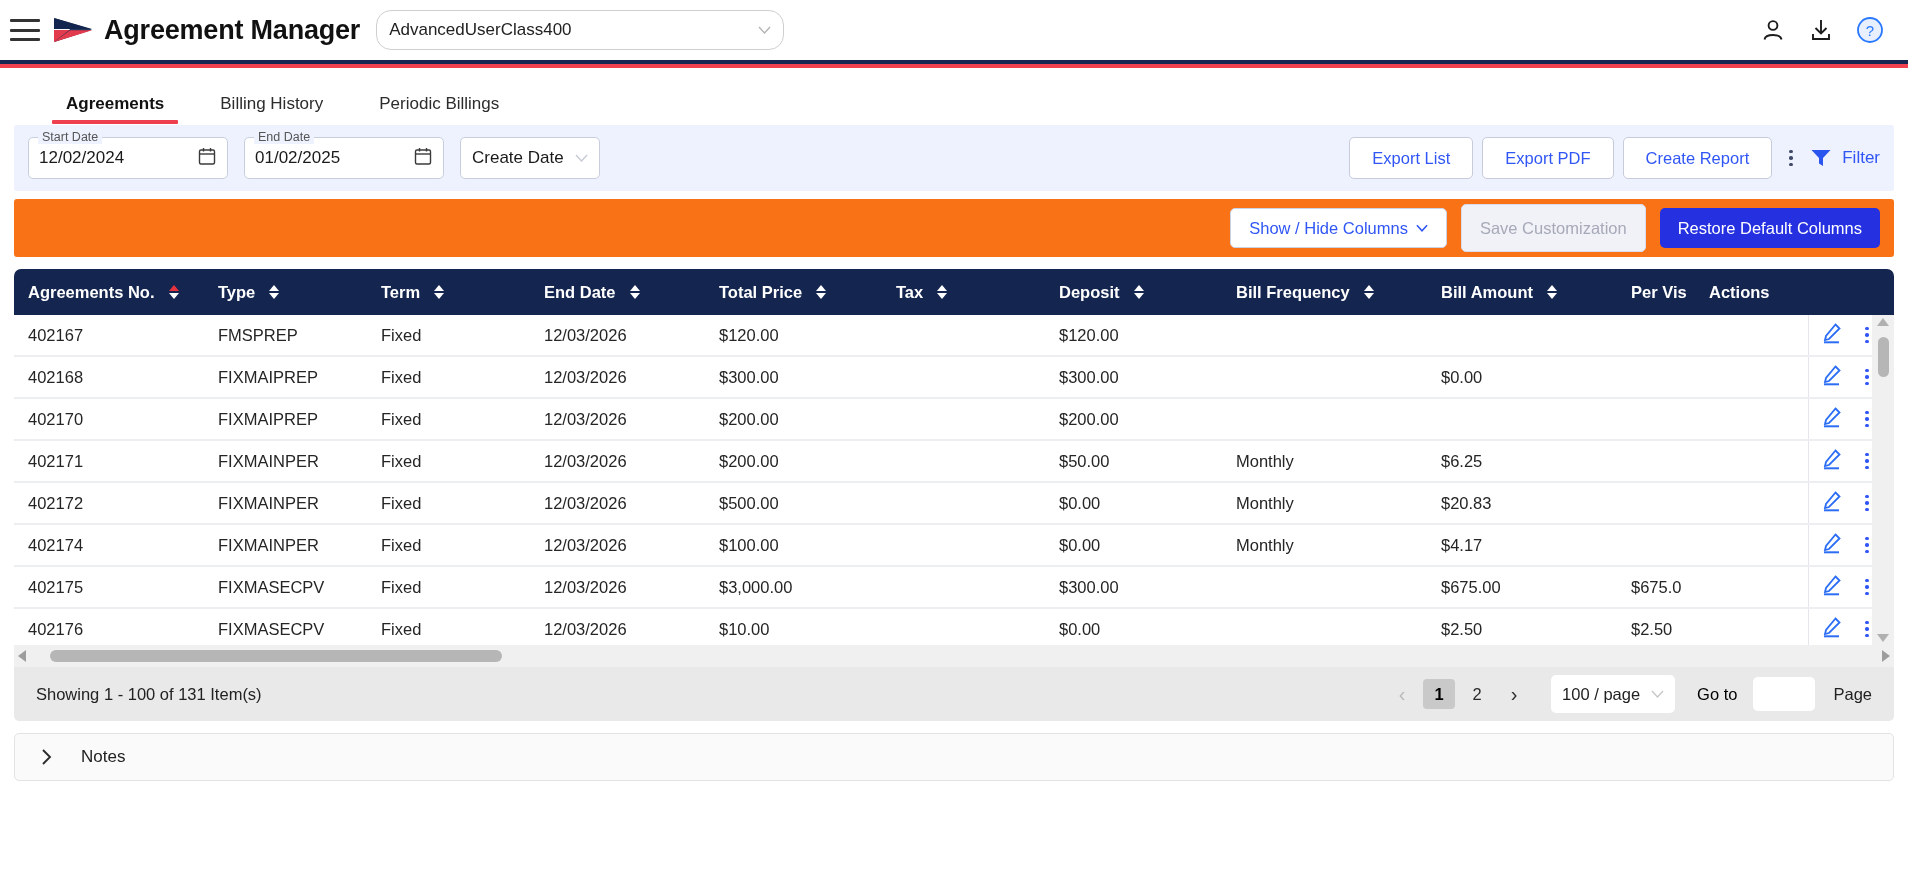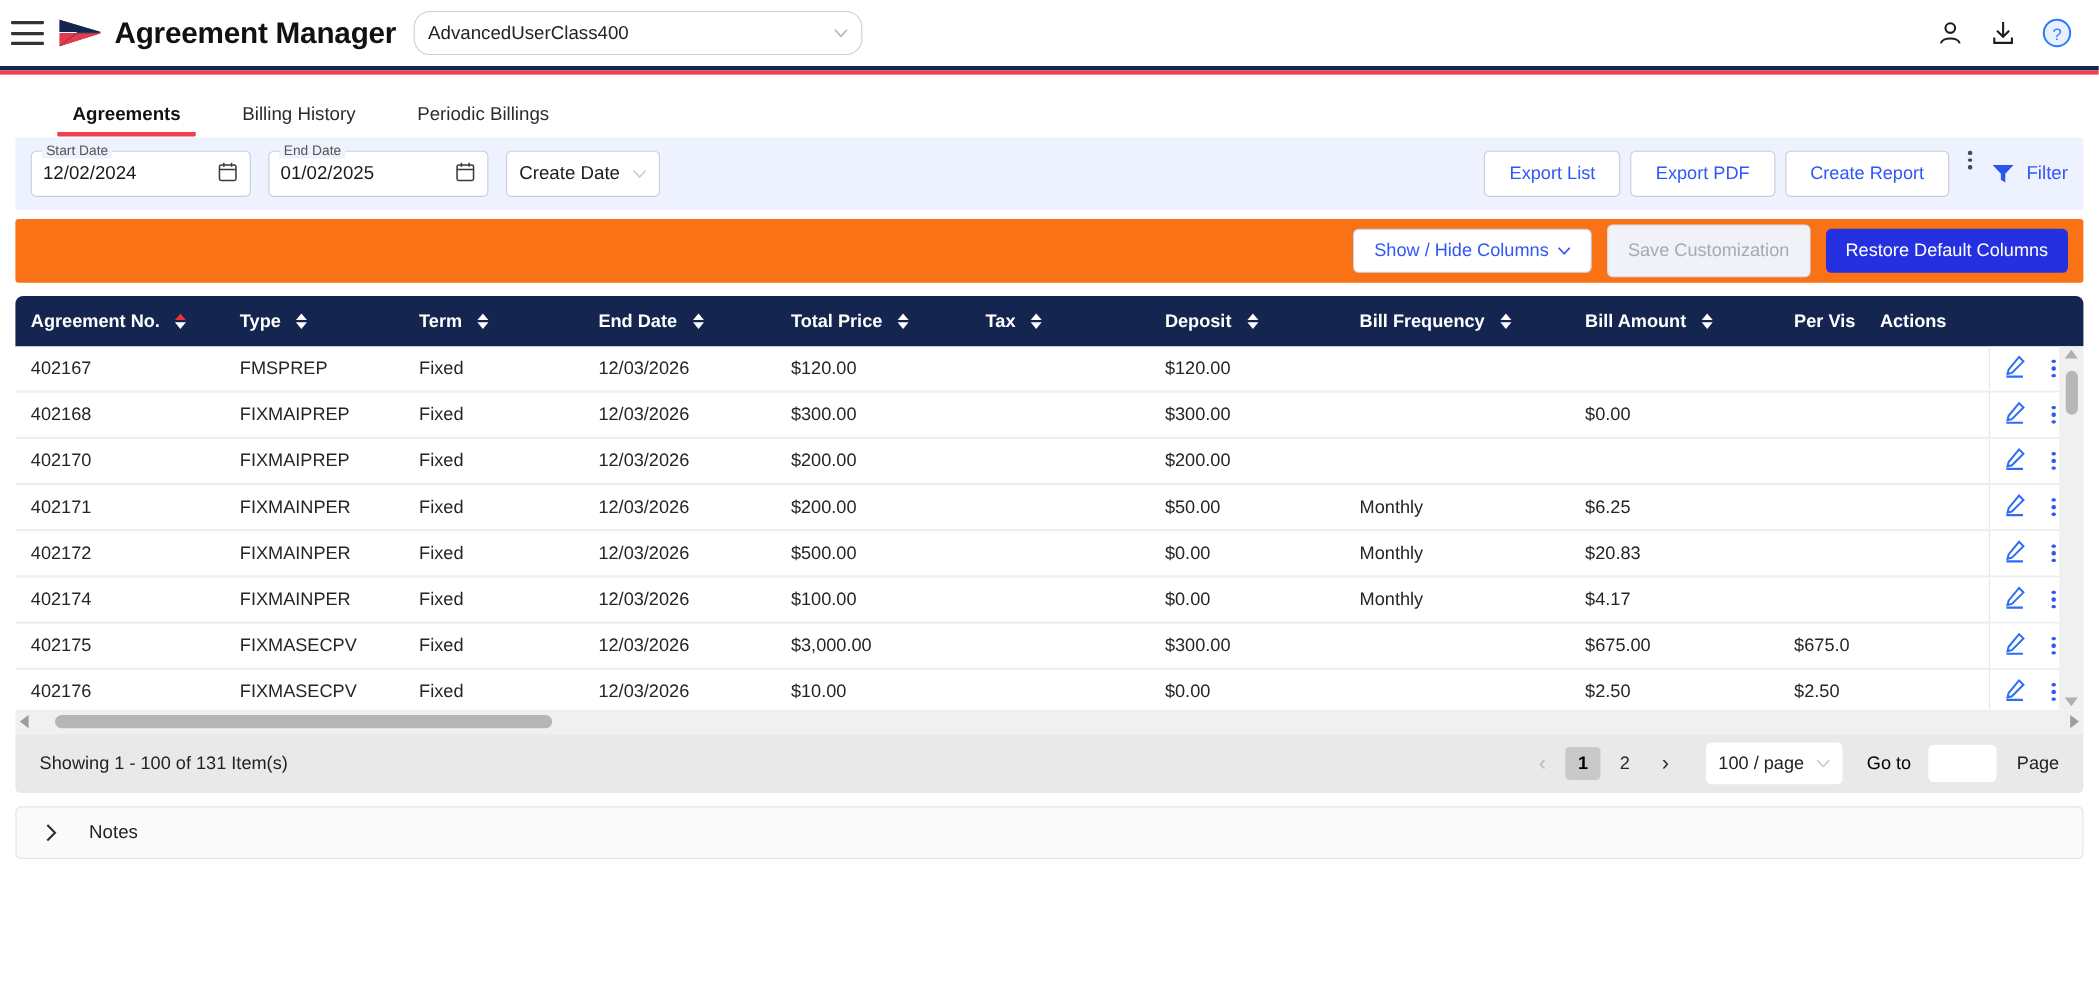--- a/index.html
+++ b/index.html
@@ -83,21 +83,21 @@
   .date-field .dval { font-size: 17px; color: #1a1a1a; }
   .cal-icon { margin-left: auto; }
 
   .sel-field {
     width: 140px; height: 42px; border: 1px solid #c9cedd; border-radius: 5px;
     background: #fff; display: flex; align-items: center; justify-content: space-between;
     padding: 0 11px; cursor: pointer;
   }
   .sel-field span { font-size: 17px; color: #1a1a1a; }
 
-  .filter-actions { margin-left: auto; display: flex; gap: 9px; }
+  .filter-actions { margin-left: auto; display: flex; align-items: center; gap: 9px; }
   .btn-outline {
     height: 42px; padding: 0 22px; border: 1px solid #c7cbda; border-radius: 5px;
     background: #fff; color: #3056f5; font-size: 16.5px; cursor: pointer;
     display: flex; align-items: center; font-family: "Liberation Sans", sans-serif;
   }
   .kebab { width: 20px; display: flex; flex-direction: column; align-items: center; gap: 3px; cursor: pointer; }
   .kebab i { width: 3.5px; height: 3.5px; border-radius: 50%; background: #3f4a66; display: block; }
   .filter-link { display: flex; align-items: center; gap: 10px; color: #3056f5; font-size: 17px; cursor: pointer; }
 
   
@@ -329,21 +329,21 @@
     </svg>
   </button>
   <button class="btn-disabled">Save Customization</button>
   <button class="btn-primary">Restore Default Columns</button>
 </div>
 
 <div class="table-wrap">
 
   <div class="thead">
     <div class="th" style="width:190px">
-      <span>Agreement No.</span>
+      <span>Agreements No.</span>
       <span class="sorter active">
           <i class="ar-up"></i>
           <i class="ar-dn"></i>
         </span>
     </div>
     <div class="th" style="width:163px">
       <span>Type</span>
       <span class="sorter">
           <i class="ar-up"></i>
           <i class="ar-dn"></i>

